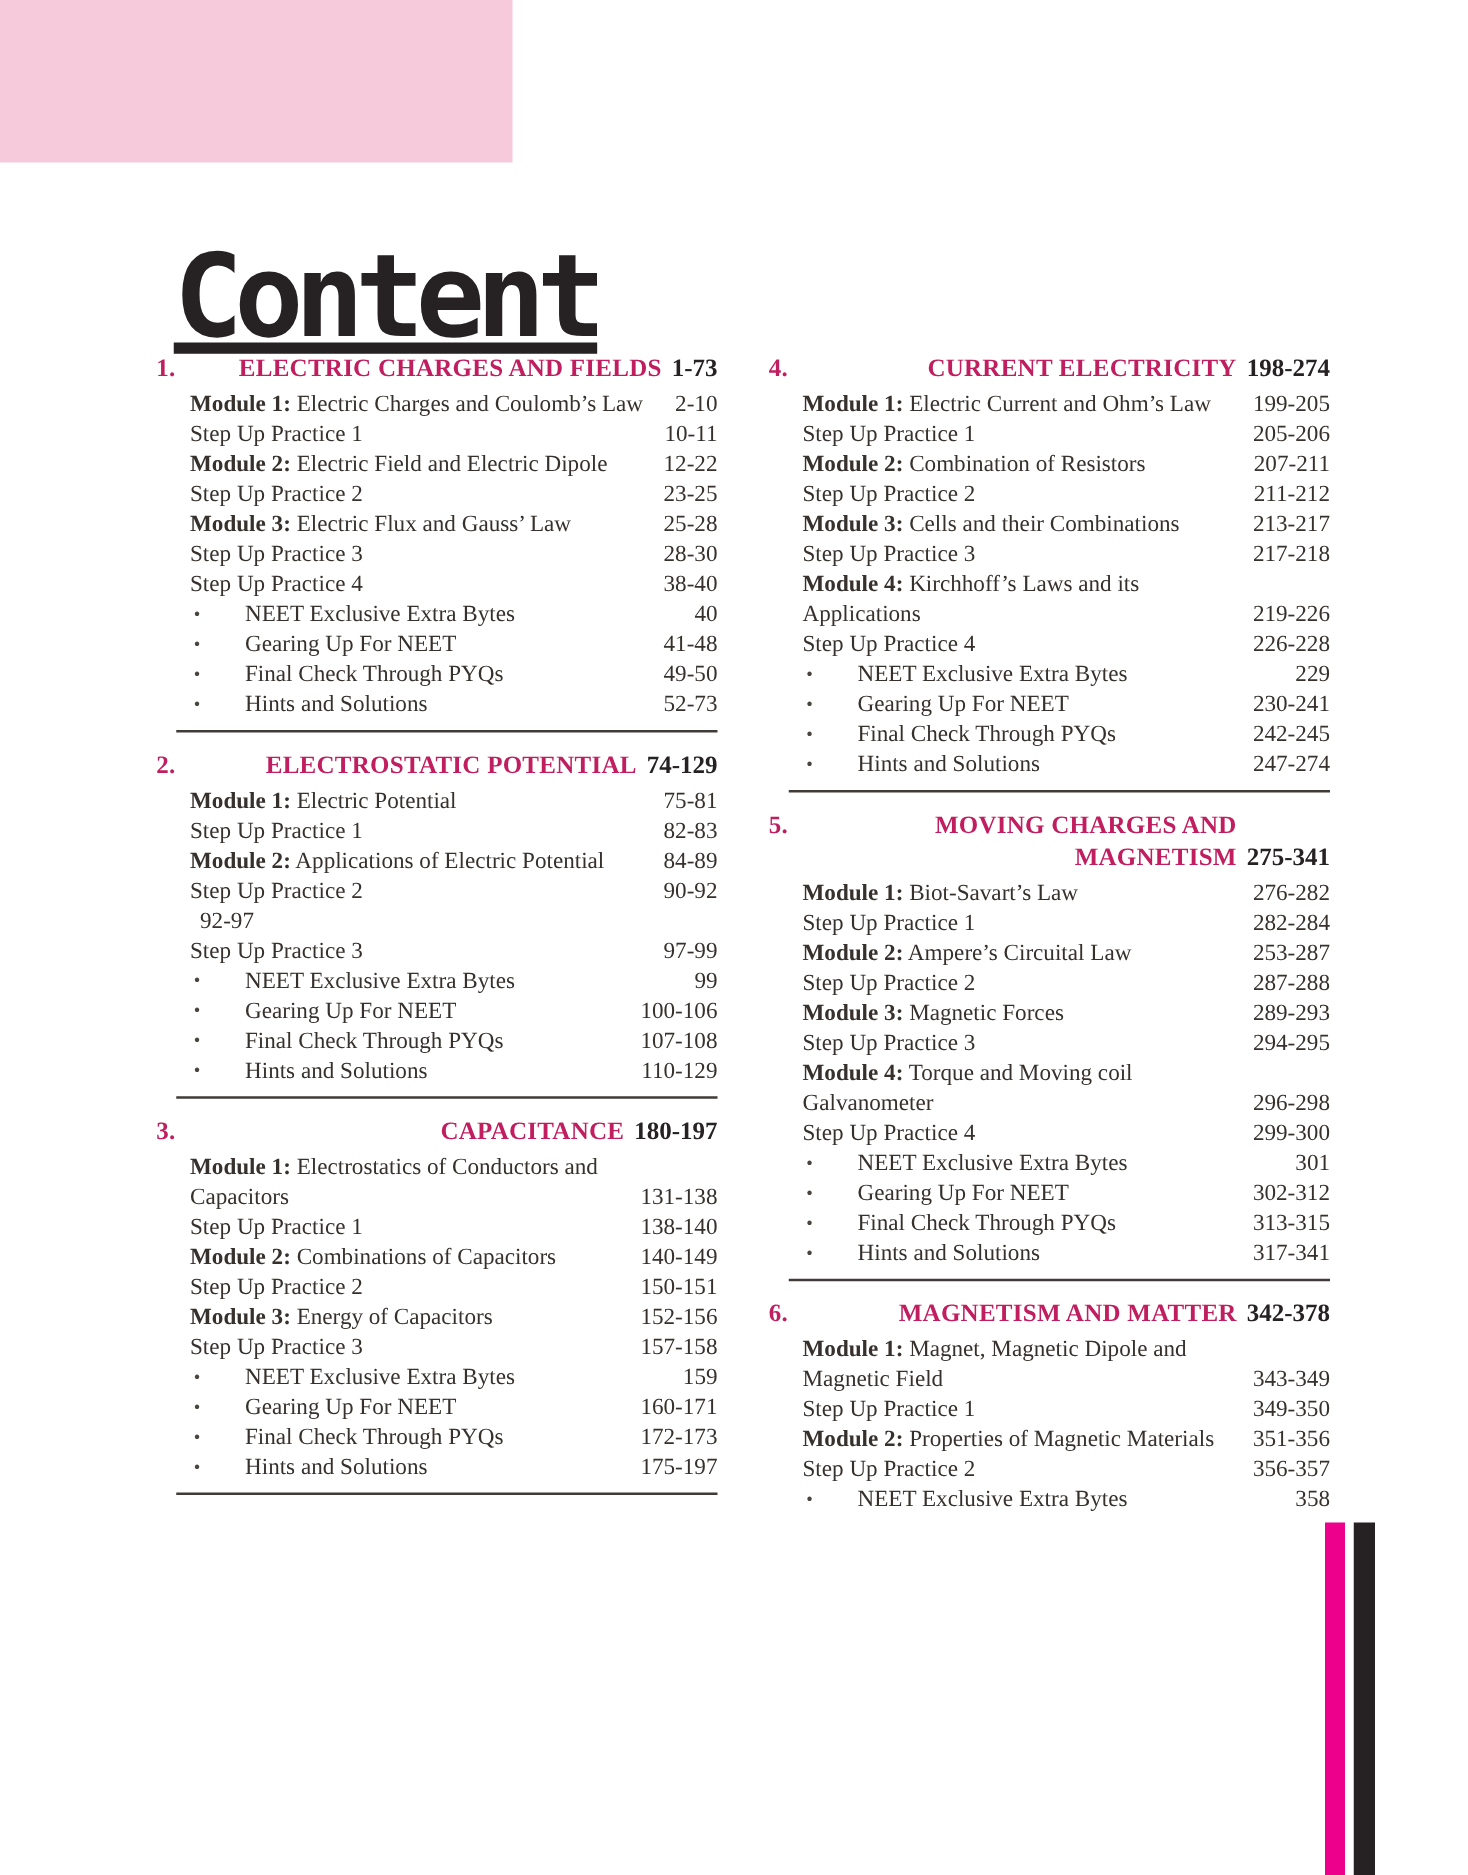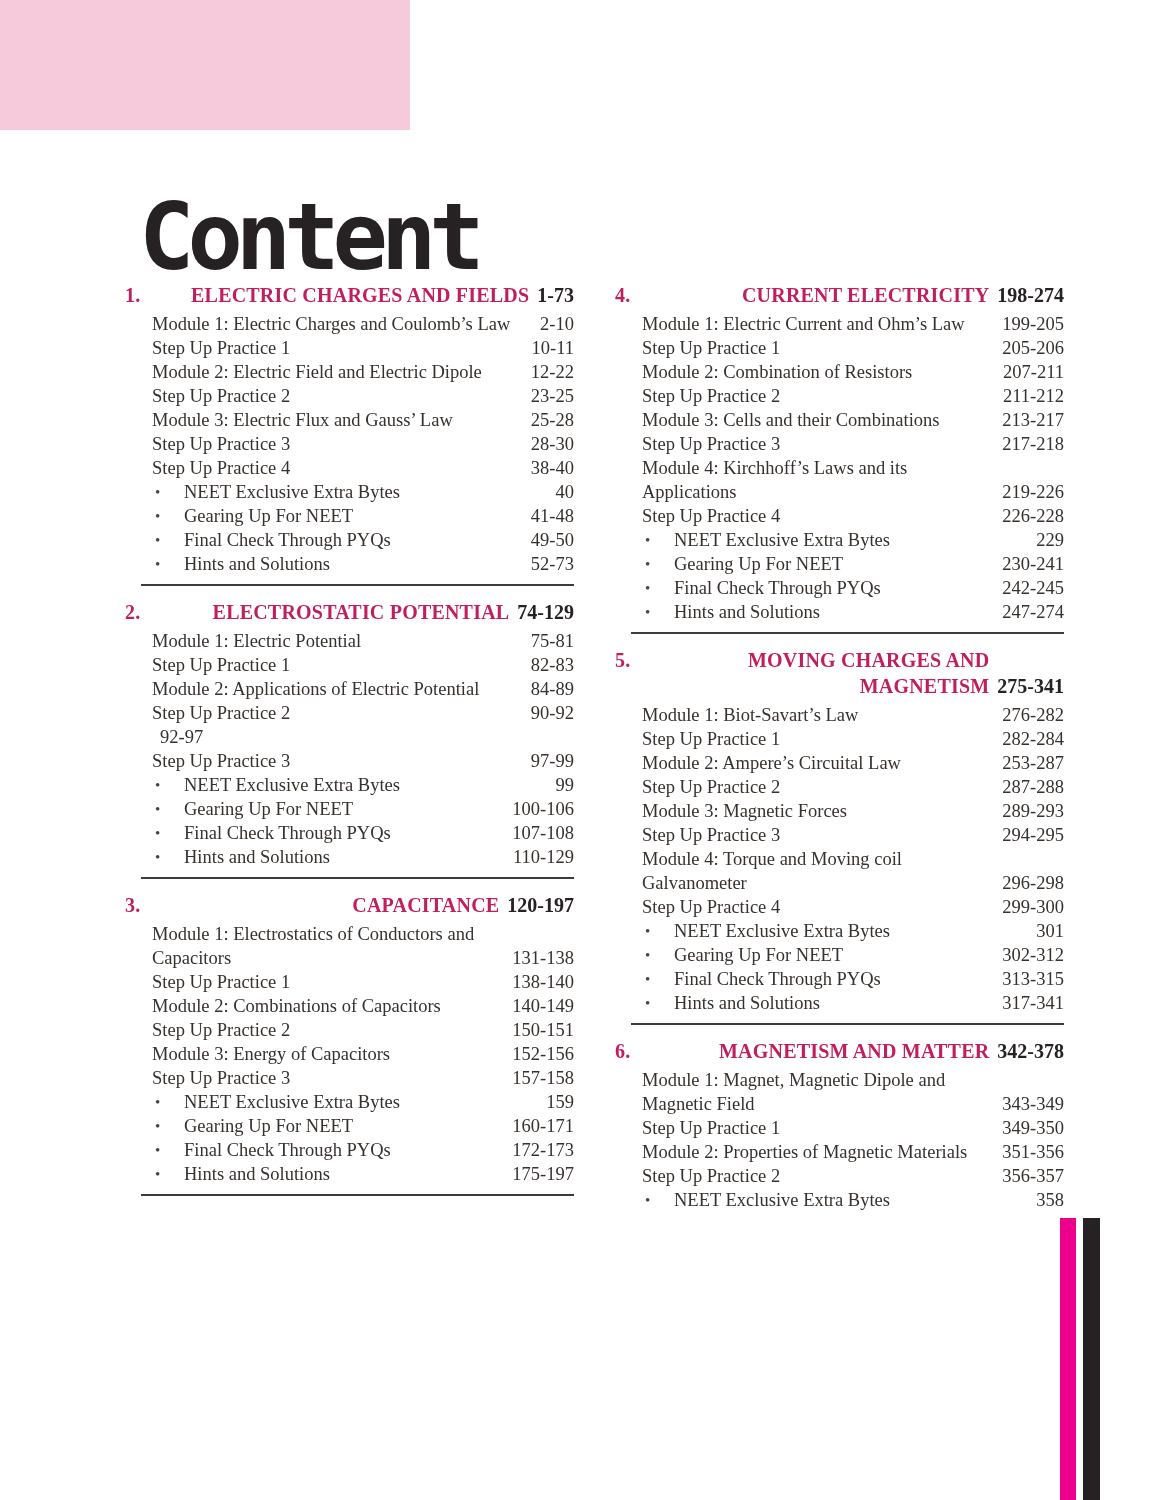--- a/index.html
+++ b/index.html
@@ -15,20 +15,21 @@
     width: 410px; height: 130px;
     background: var(--pale-pink, #F6C9DB);
   }
   .page-title {
     position: absolute; left: 139px; top: 122px;
     font-family: "DejaVu Sans Mono", monospace;
     font-weight: bold;
     font-size: 92px;
     letter-spacing: -7px;
     color: var(--ink, #2b2826);
+    text-decoration: underline;
   }
   .toc {
     position: absolute; left: 125px; top: 282px;
     width: 940px;
     display: flex; gap: 41px;
   }
   .col { width: 449px; }
   .chapter { margin-bottom: 13px; }
   .chapter-head {
     display: flex; align-items: flex-start;
@@ -52,23 +53,23 @@
     color: var(--body-text, #37312d);
   }
   .entry-label { flex: 1; min-width: 0; }
   .entry.bullet .entry-label { display: flex; align-items: flex-start; }
   .bullet-dot {
     width: 29px; flex-shrink: 0;
     padding-left: 3px;
     font-size: 15px; line-height: 24px;
     color: #4a443f;
   }
-  .entry-prefix { font-weight: normal; }
+  .entry-prefix { font-weight: bold; }
   .entry-text { white-space: pre-line; }
-  .entry.bullet .entry-text { flex: 1; }
+  .entry.bullet .entry-text { flex: 1; margin-left: 12px; }
   .entry-pages {
     align-self: flex-end; margin-left: 8px;
     white-space: nowrap; flex-shrink: 0;
   }
   .divider {
     height: 2px;
     background: #403b38;
     margin: 8px 0 0 16px;
   }
   .bar {
@@ -210,21 +211,21 @@
             </span>
     <span class="entry-pages">110-129</span>
   </div>
         </div>
     <div class="divider"></div>
   </section>
       <section class="chapter">
     <div class="chapter-head">
       <span class="ch-num">3.</span>
       <span class="ch-title">CAPACITANCE</span>
-      <span class="ch-pages">120-197</span>
+      <span class="ch-pages">180-197</span>
     </div>
     <div class="entries">
           <div class="entry">
     <span class="entry-label"><b class="entry-prefix">Module 1:</b> <span class="entry-text">Electrostatics of Conductors and
 Capacitors</span></span>
     <span class="entry-pages">131-138</span>
   </div>
           <div class="entry">
     <span class="entry-label"> <span class="entry-text">Step Up Practice 1</span></span>
     <span class="entry-pages">138-140</span>

